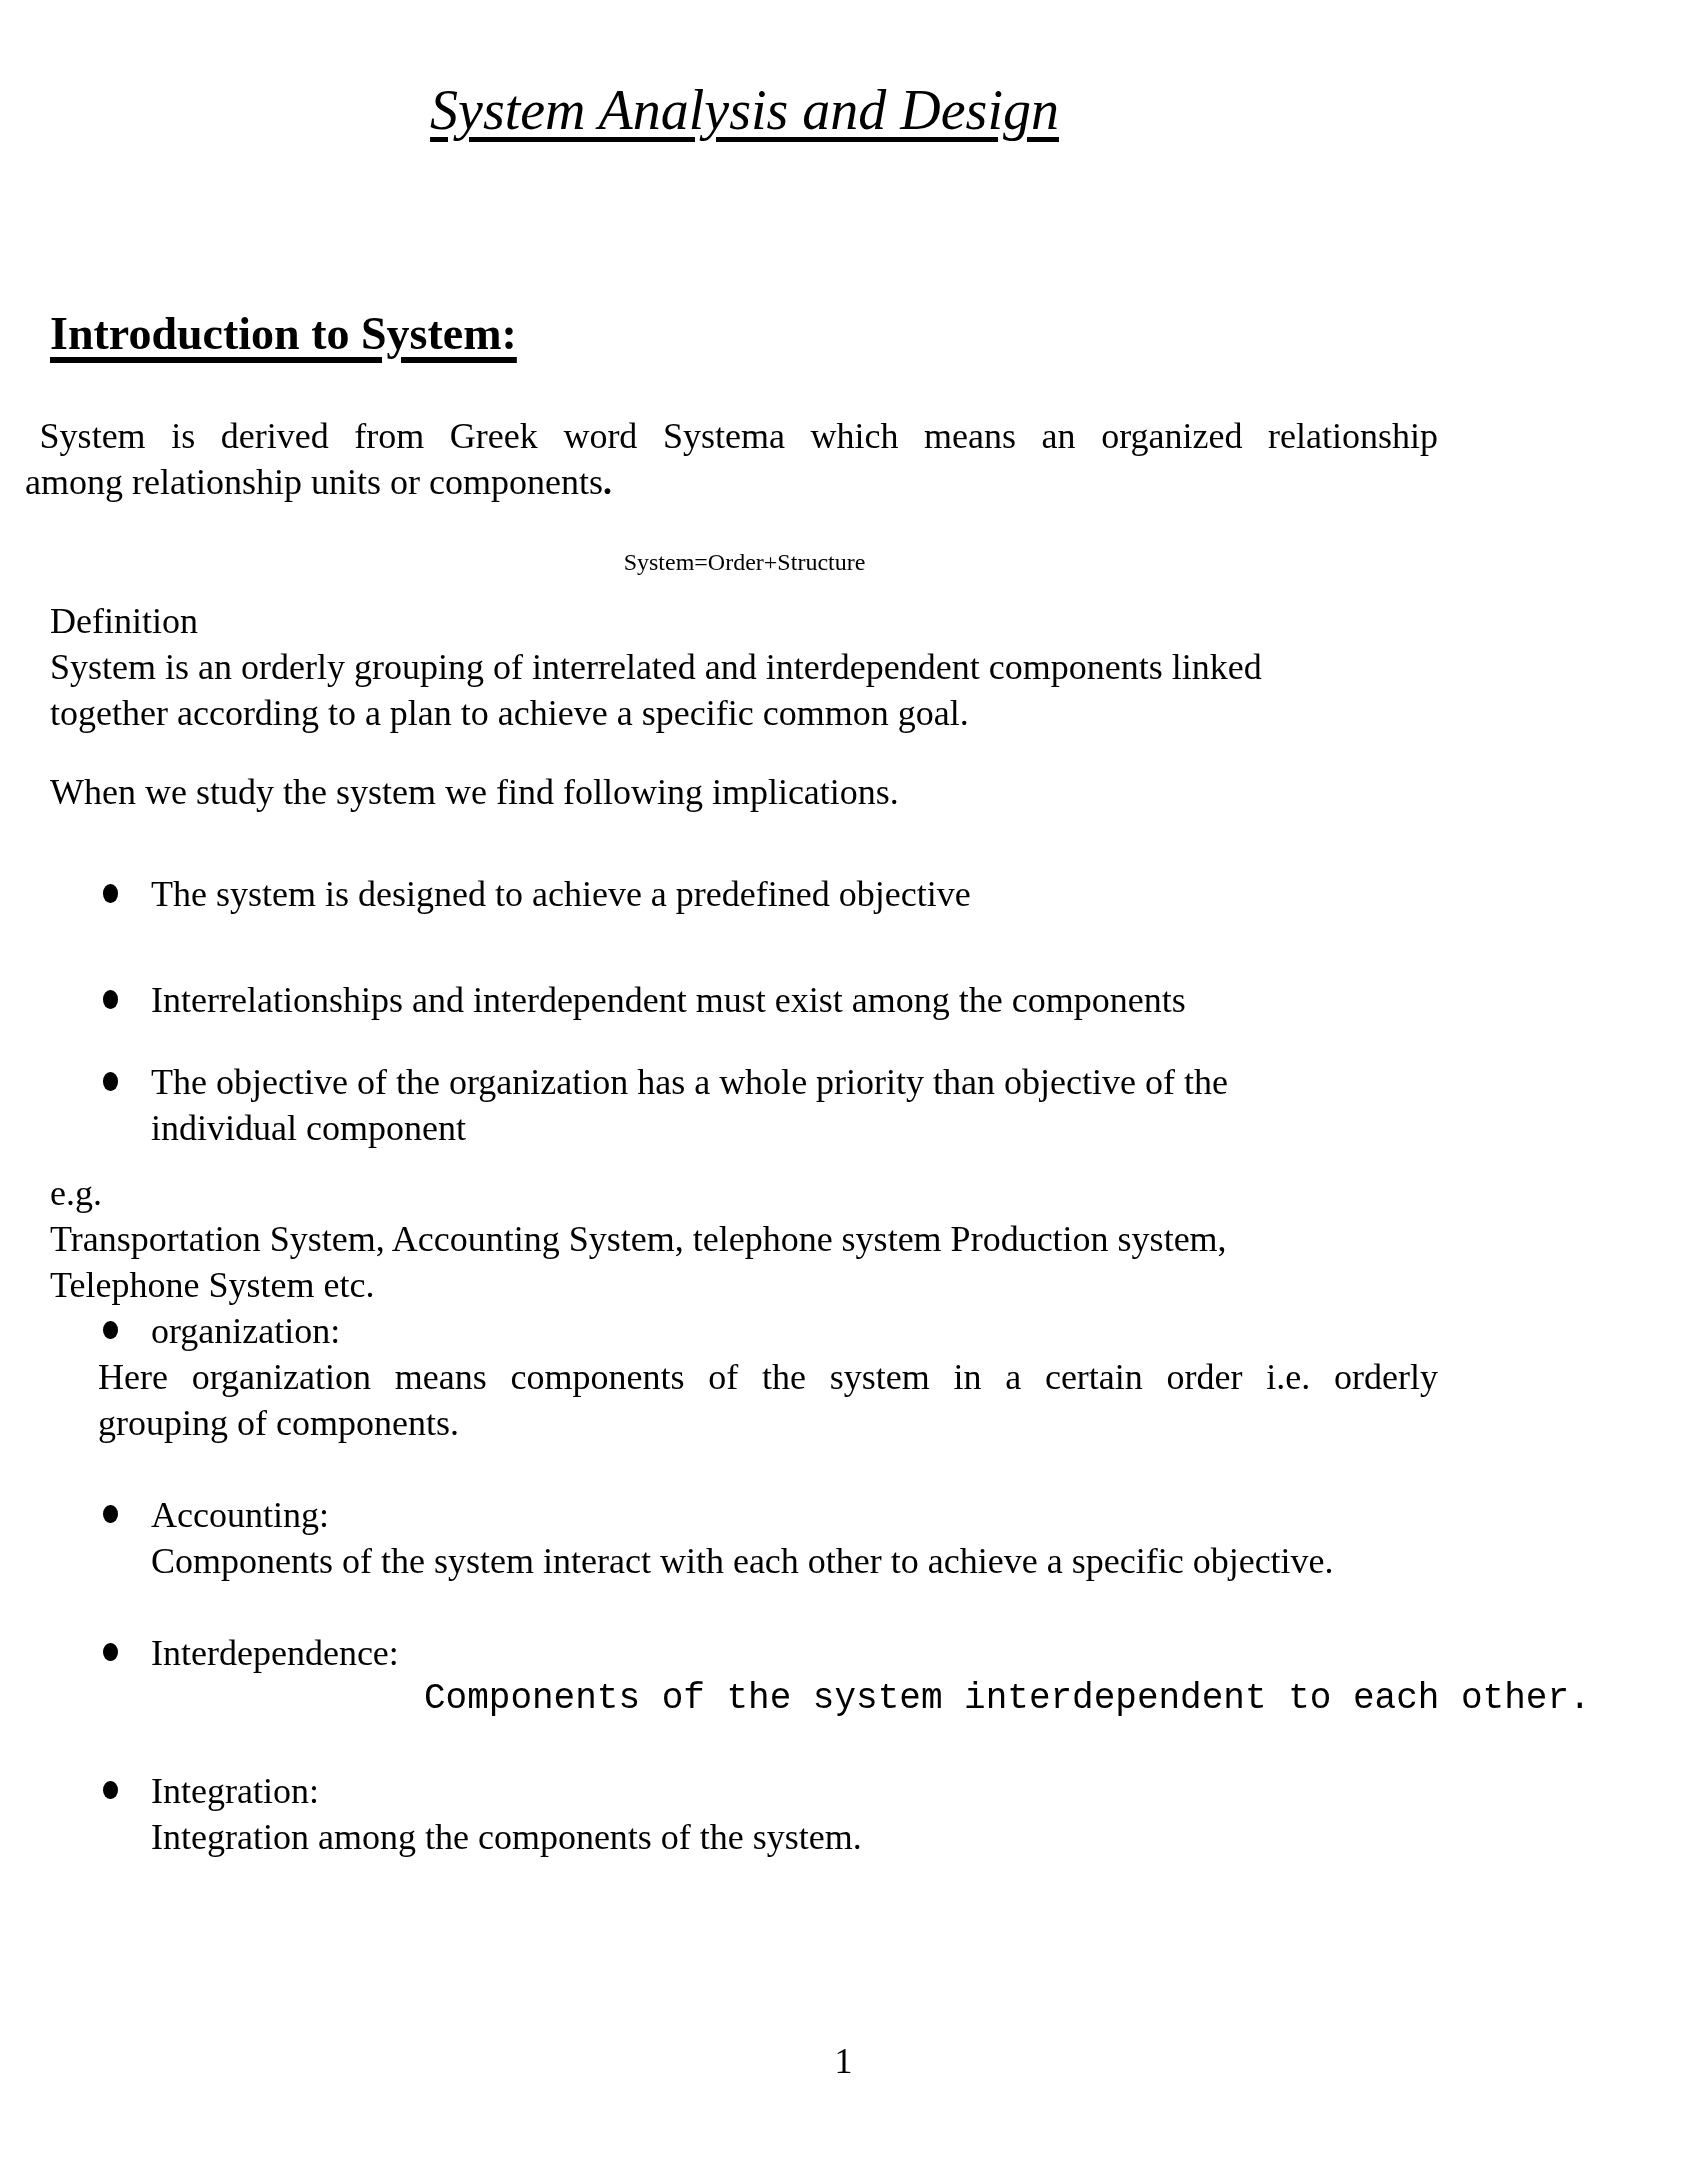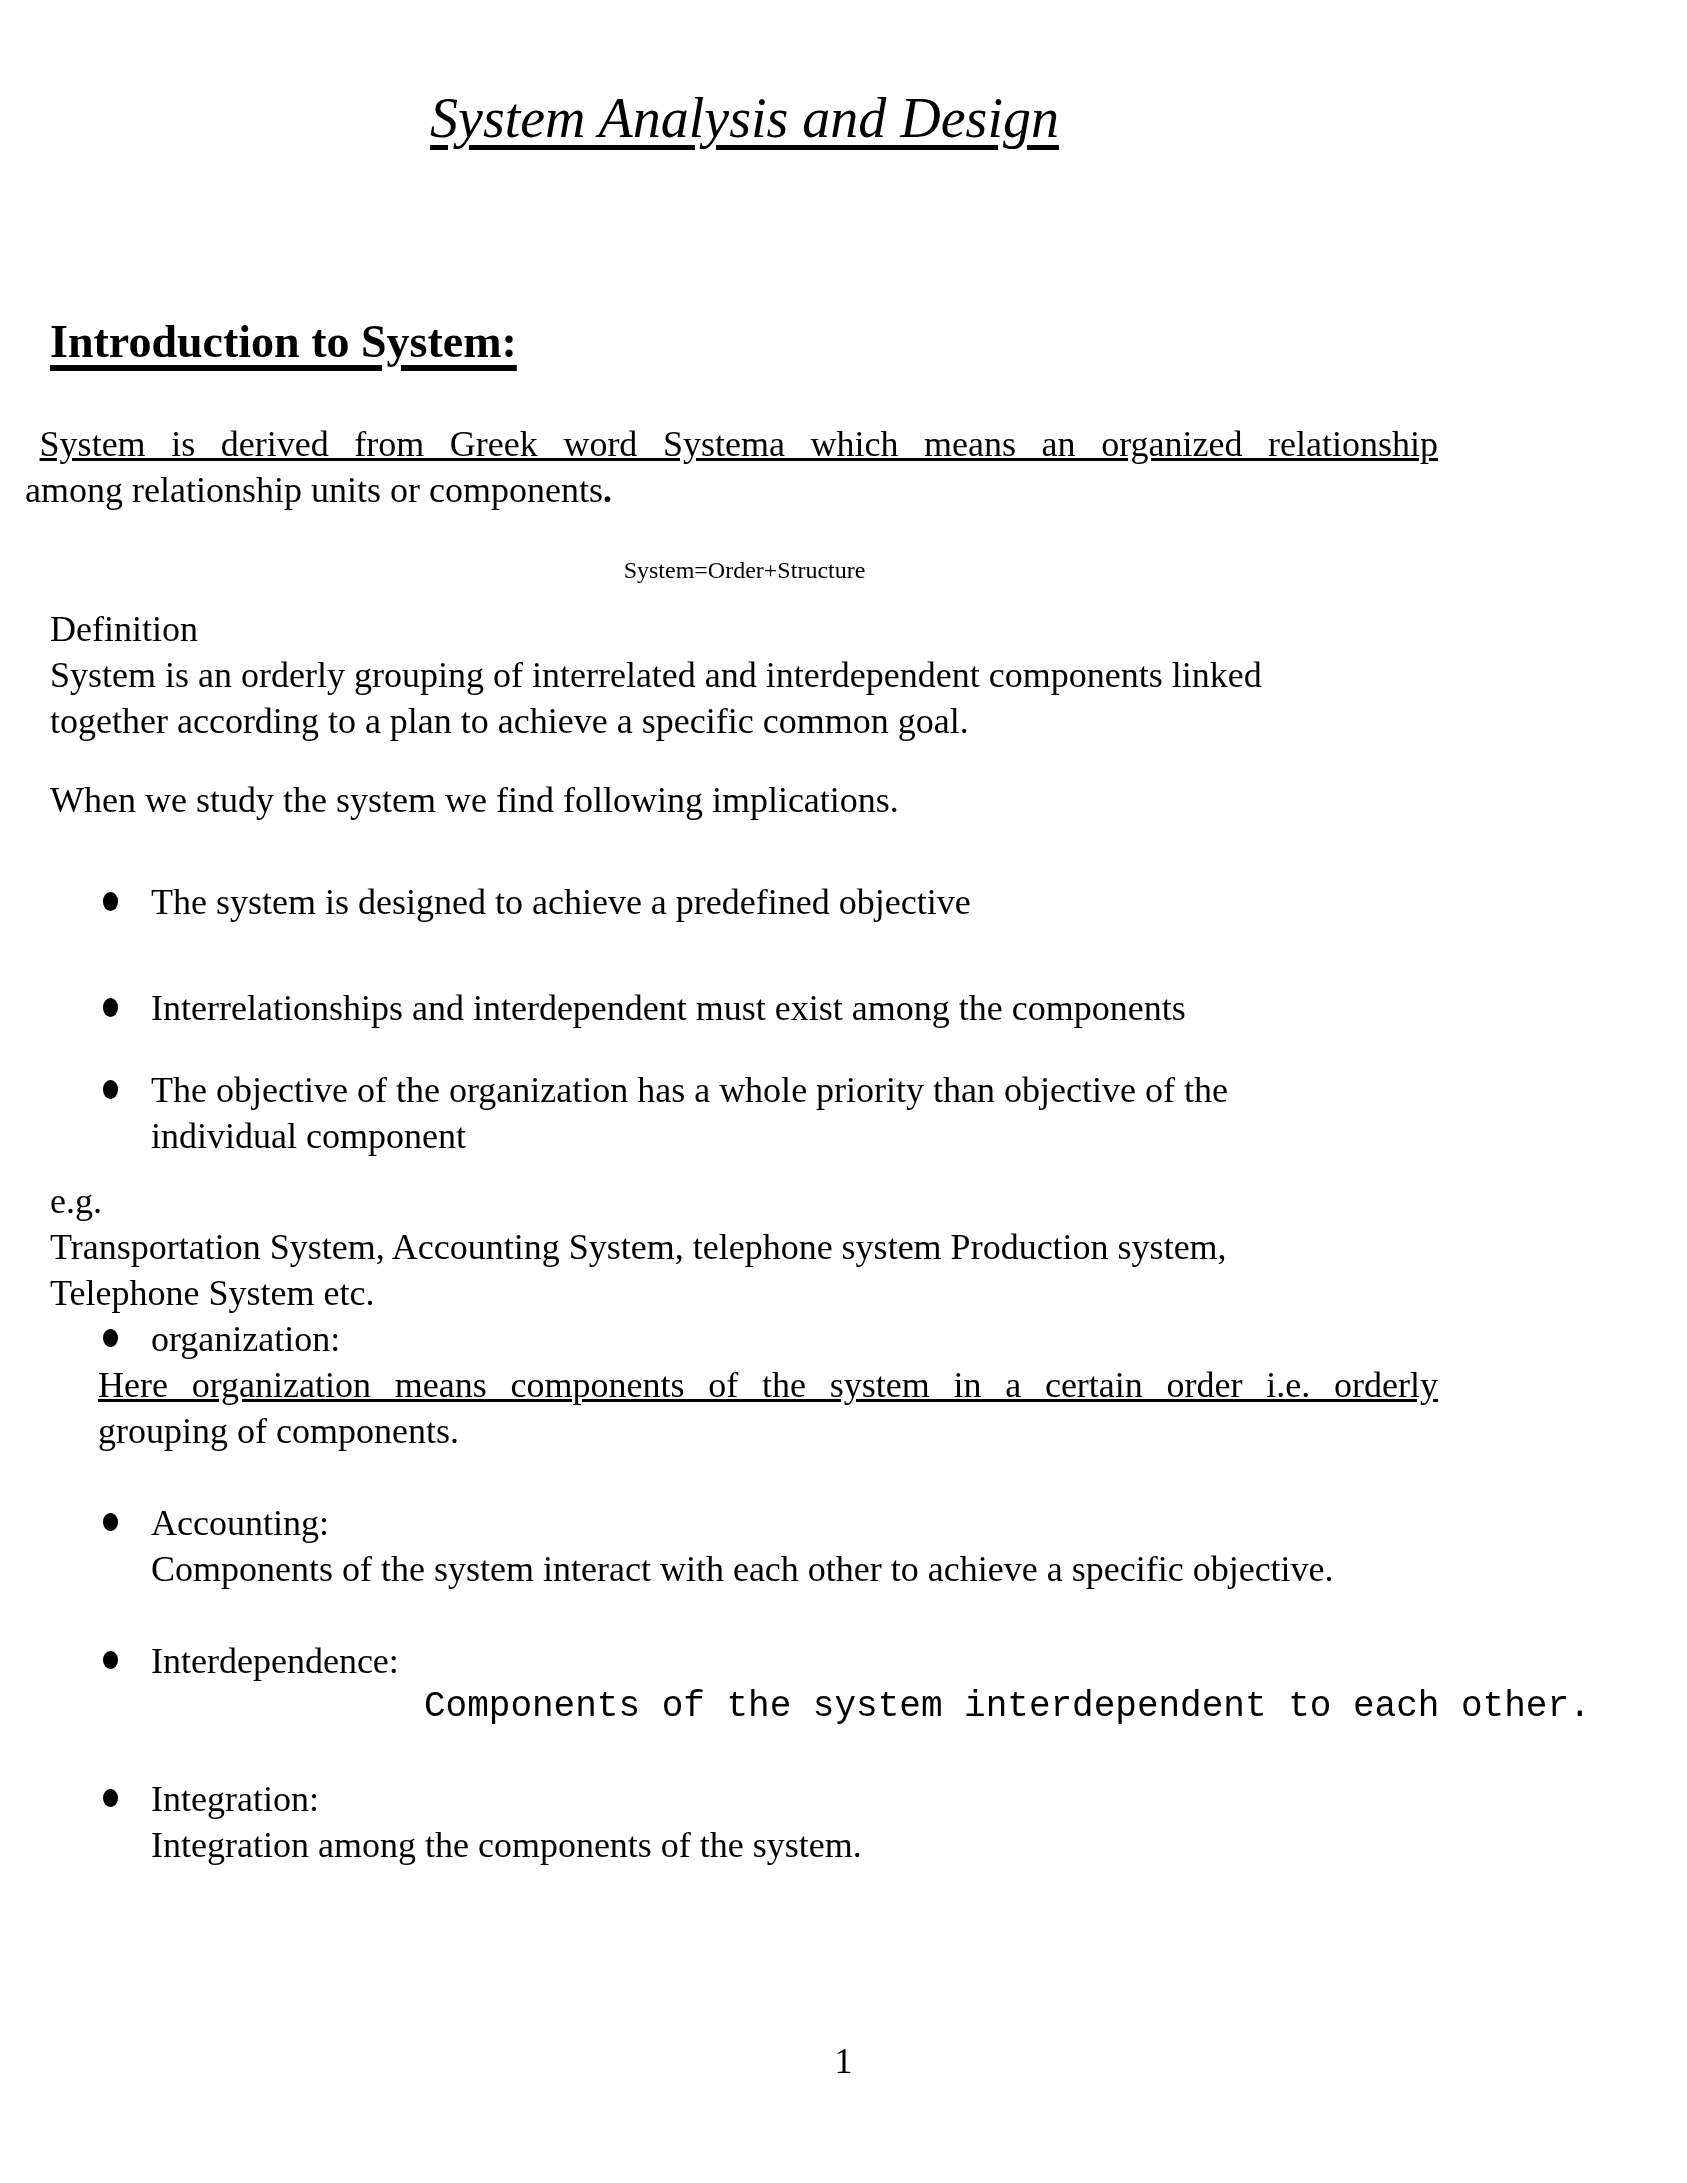--- a/index.html
+++ b/index.html
@@ -3,37 +3,37 @@
 <meta charset="utf-8">
 <style>
   html,body{margin:0;padding:0;}
   body{
     width:1687px;height:2183px;
     background:#ffffff;color:#000000;
     font-family:"Liberation Serif","DejaVu Serif",serif;
     position:relative;overflow:hidden;
   }
   .page{position:absolute;inset:0;background:#fff;}
-  .content{position:absolute;left:50px;top:12px;width:1389px;}
+  .content{position:absolute;left:50px;top:4px;width:1389px;}
 
   .line{font-size:36px;line-height:46px;white-space:nowrap;}
   .wrapline{font-size:36px;line-height:46px;}
 
   .doc-title{
     margin-top:78px;text-align:center;
     font-size:56px;line-height:56px;font-style:italic;
     text-decoration:underline;text-decoration-thickness:4.6px;text-underline-offset:8px;
   }
   .doc-heading{
     margin-top:173px;text-align:left;
     font-size:46px;line-height:46px;font-weight:bold;
     text-decoration:underline;text-decoration-thickness:6px;text-underline-offset:8px;
   }
   .intro-para{margin-top:56px;margin-left:-25px;width:1413px;}
-  .justify{text-align:justify;text-align-last:justify;white-space:normal;text-decoration:underline;}
+  .justify{text-align:justify;text-align-last:justify;white-space:normal;}
   .indent1{text-indent:14.6px;}
 
   .formula{margin-top:34px;text-align:center;font-size:24px;line-height:46px;}
 
   .def-block{margin-top:13.2px;}
   .when-line{margin-top:33px;}
 
   .ul-term{
     text-decoration-thickness:2.6px;text-underline-offset:5.3px;
   }

